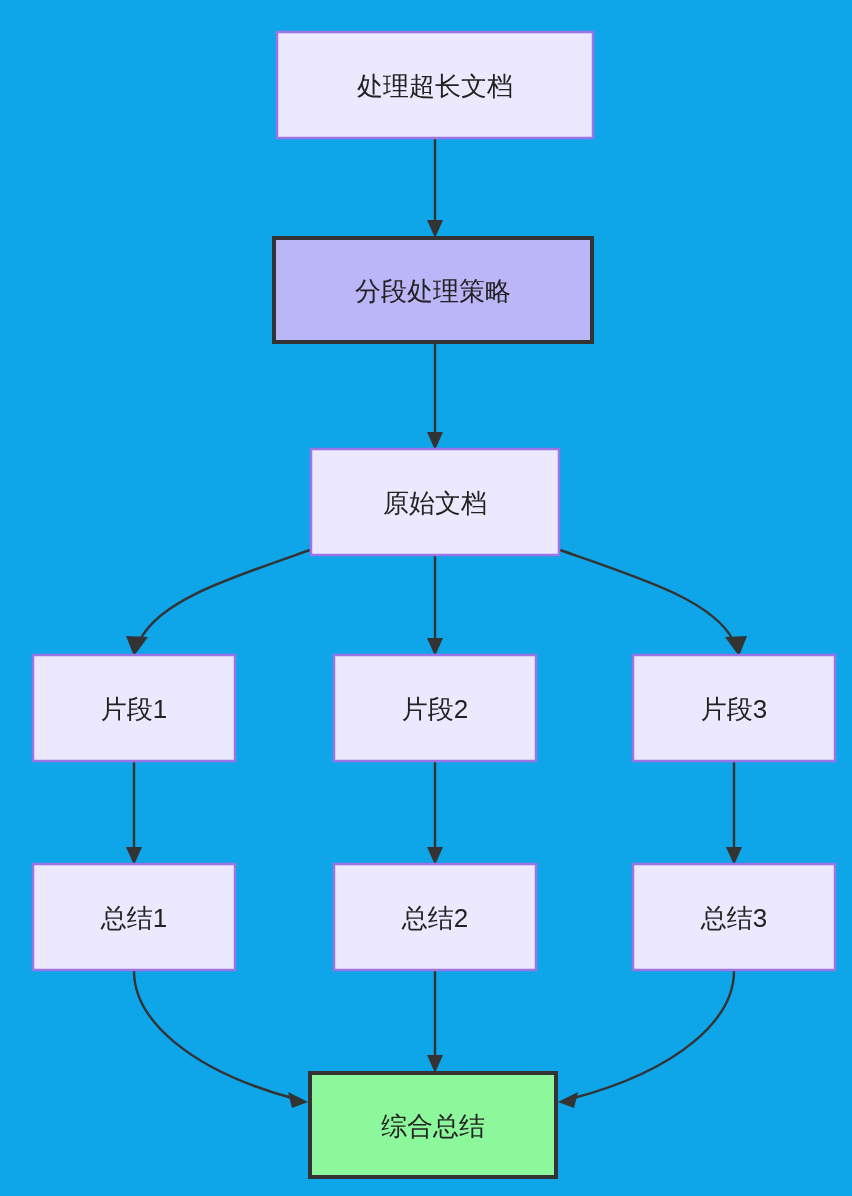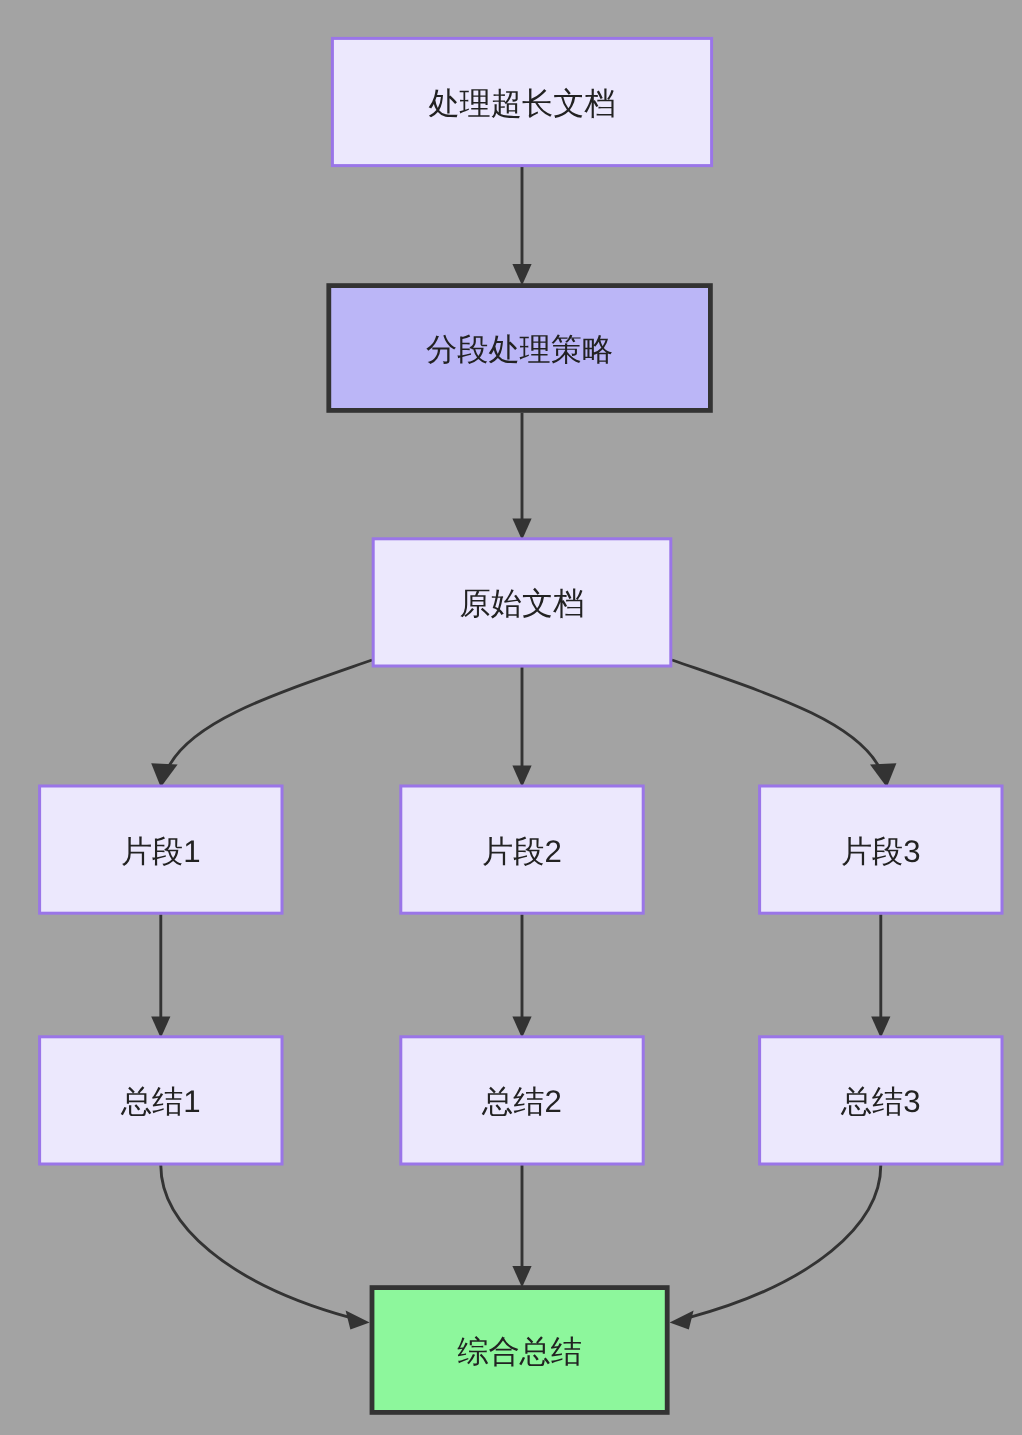--- a/index.html
+++ b/index.html
@@ -10,21 +10,21 @@
   body {
     width: 852px;
     height: 1196px;
     font-family: "Liberation Sans", "DejaVu Sans", sans-serif;
     overflow: hidden;
   }
   #diagram-root {
     position: relative;
     width: 852px;
     height: 1196px;
-    background: #a3a3a3;
+    background: #0ea5e9;
   }
   svg#flowchart {
     display: block;
     width: 852px;
     height: 1196px;
   }
   .node-label {
     font-family: "Liberation Sans", "DejaVu Sans", sans-serif;
     font-size: 26px;
     fill: #222222;

